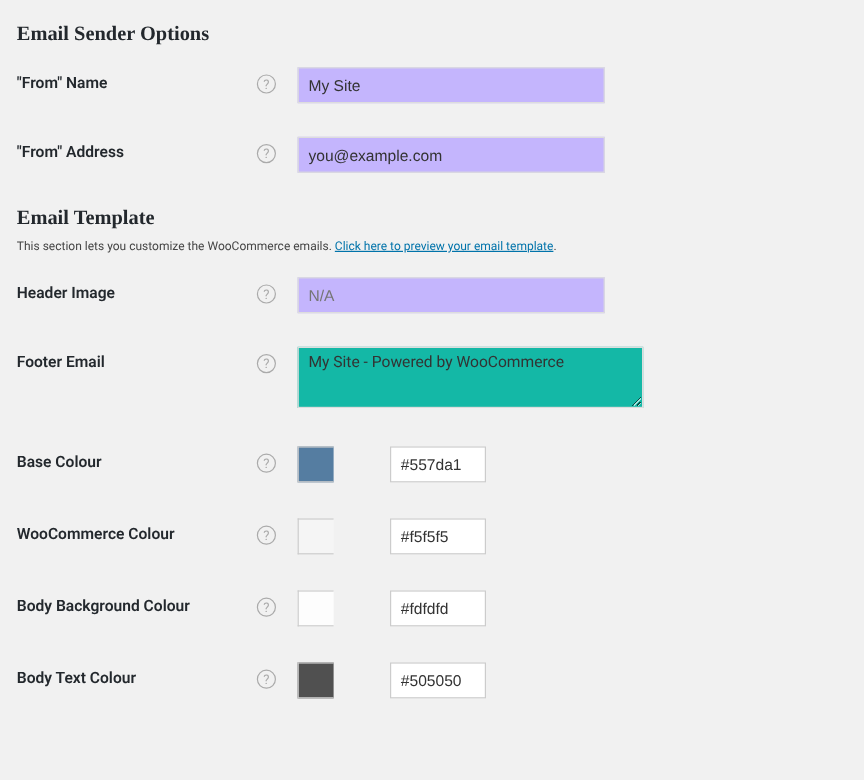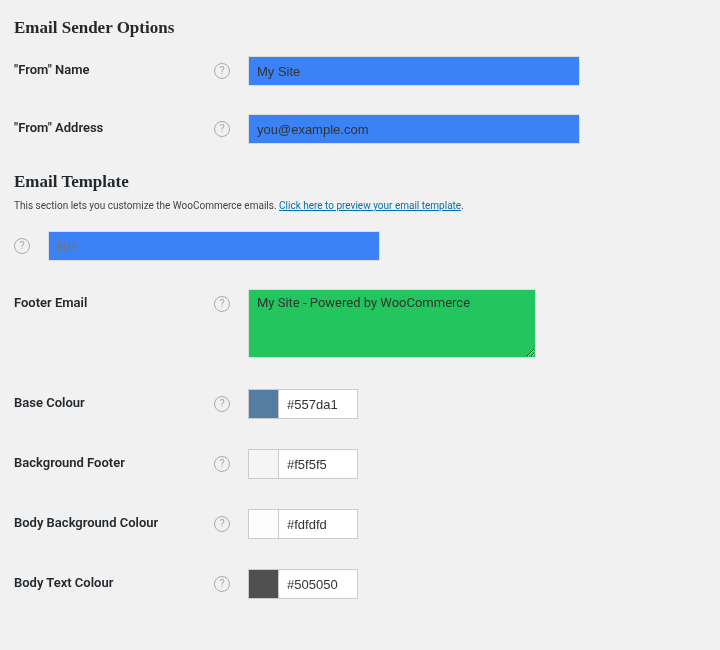--- a/index.html
+++ b/index.html
@@ -61,42 +61,43 @@
       border: 1px solid #aaa;
       border-radius: 50%;
       color: #aaa;
       font-size: 11px;
       cursor: help;
     }
     .field-col {
       flex: 0 0 auto;
     }
     input[type="text"].wide {
-      width: 332px;
+      width: 256px;
       height: 30px;
       padding: 3px 8px;
       font-size: 13px;
       border: 1px solid #ddd;
-      background: #3b82f6;
+      background: #c4b5fd;
       color: #333;
     }
     textarea.wide {
       width: 288px;
-      height: 69px;
+      height: 51px;
       padding: 5px 8px;
       font-size: 13px;
       border: 1px solid #ddd;
-      background: #22c55e;
+      background: #14b8a6;
       color: #333;
       resize: both;
       font-family: inherit;
     }
     .color-field {
       display: flex;
       align-items: flex-start;
+      gap: 47px;
     }
     .color-swatch {
       width: 30px;
       height: 30px;
       border: 1px solid #ccc;
       border-right: none;
       cursor: pointer;
     }
     .color-group {
       display: inline-flex;
@@ -138,20 +139,21 @@
   </div>
 </div>
 
 <h3 class="section-title second">Email Template</h3>
 
 <p class="section-desc">
   <span>This section lets you customize the WooCommerce emails. </span><a href="#">Click here to preview your email template</a><span>.</span>
 </p>
 
 <div class="form-row">
+  <div class="label-col">Header Image</div>
   <div class="help-col"><span class="help-icon">?</span></div>
   <div class="field-col">
     <input type="text" class="wide" placeholder="N/A" style="">
   </div>
 </div>
 
 <div class="form-row">
   <div class="label-col">Footer Email</div>
   <div class="help-col"><span class="help-icon">?</span></div>
   <div class="field-col">
@@ -166,21 +168,21 @@
     <div class="color-field">
       <div class="color-swatch" id="sw-base" style="background: rgb(85, 125, 161);"></div>
       <div class="color-group">
         <input type="text" class="color-input" value="#557da1" style="">
       </div>
     </div>
   </div>
 </div>
 
 <div class="form-row color-row">
-  <div class="label-col">Background Footer</div>
+  <div class="label-col">WooCommerce Colour</div>
   <div class="help-col"><span class="help-icon">?</span></div>
   <div class="field-col">
     <div class="color-field">
       <div class="color-swatch" id="sw-bg" style="background: rgb(245, 245, 245);"></div>
       <div class="color-group">
         <input type="text" class="color-input" value="#f5f5f5" style="">
       </div>
     </div>
   </div>
 </div>

